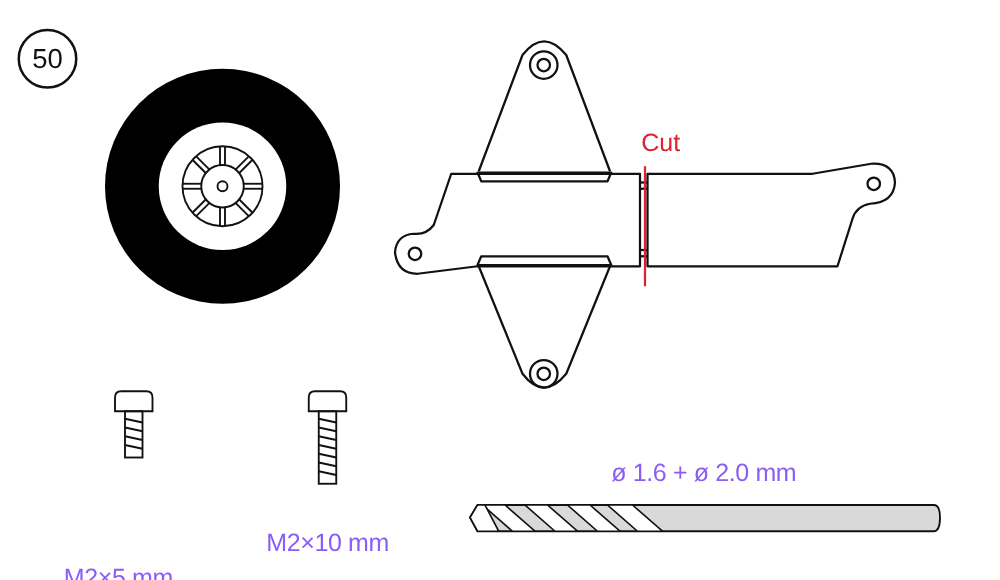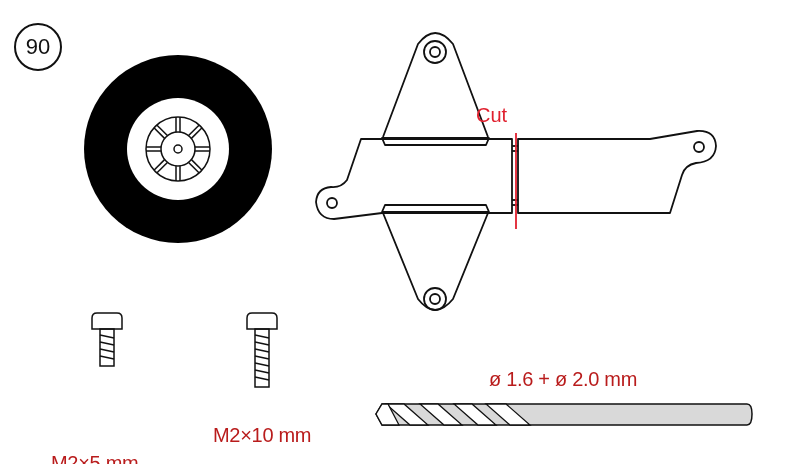--- a/index.html
+++ b/index.html
@@ -1,31 +1,31 @@
 <!DOCTYPE html>
 <html><head>
   <meta charset="utf-8">
   <style>
     html, body { margin: 0; padding: 0; background: #ffffff; }
     body { width: 800px; height: 464px; position: relative; overflow: hidden;
            font-family: "Liberation Sans", sans-serif; color: #111; }
     svg.stage { position: absolute; left: 0; top: 0; }
     .label { position: absolute; font-family: "Liberation Sans", sans-serif;
-             font-size: 20px; color: #b91c1c; letter-spacing: -0.3px; white-space: nowrap; }
+             font-size: 20px; color: #8b5cf6; letter-spacing: -0.3px; white-space: nowrap; }
     .step-badge { position: absolute; left: 14px; top: 23px; width: 48px; height: 48px;
                   border: 2px solid #111; border-radius: 50%; box-sizing: border-box;
                   display: flex; align-items: center; justify-content: center;
                   font-size: 22px; color: #111; }
-    .cut-label { position: absolute; left: 476px; top: 104px; font-size: 20px; color: #e0202e; }
+    .cut-label { position: absolute; left: 513px; top: 104px; font-size: 20px; color: #e0202e; }
   </style>
 </head>
 <body>
 
 <div class="step-badge">
-  <span>90</span>
+  <span>50</span>
 </div>
 
 <svg class="stage" width="800" height="464" viewBox="0 0 800 464">
 
   <g>
     <circle cx="178" cy="149" r="94" fill="#000"></circle>
     <circle cx="178" cy="149" r="51" fill="#fff"></circle>
     <g fill="none" stroke="#111" stroke-width="1.5">
       <circle cx="178" cy="149" r="32"></circle>
       <circle cx="178" cy="149" r="17"></circle>

